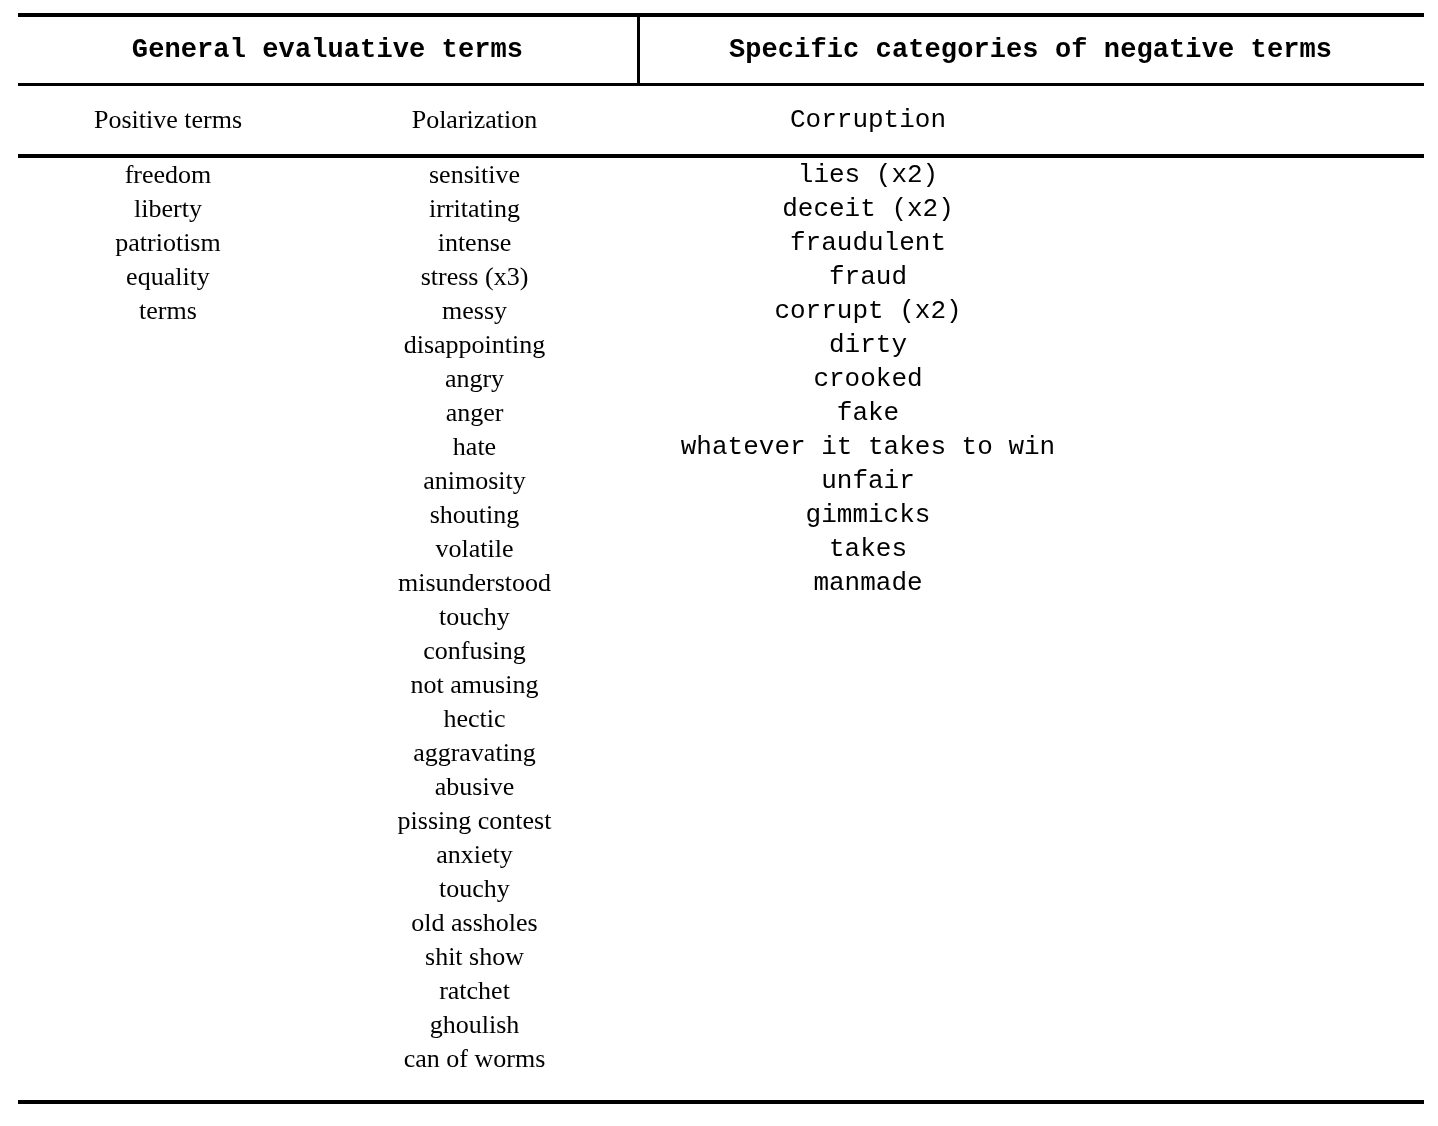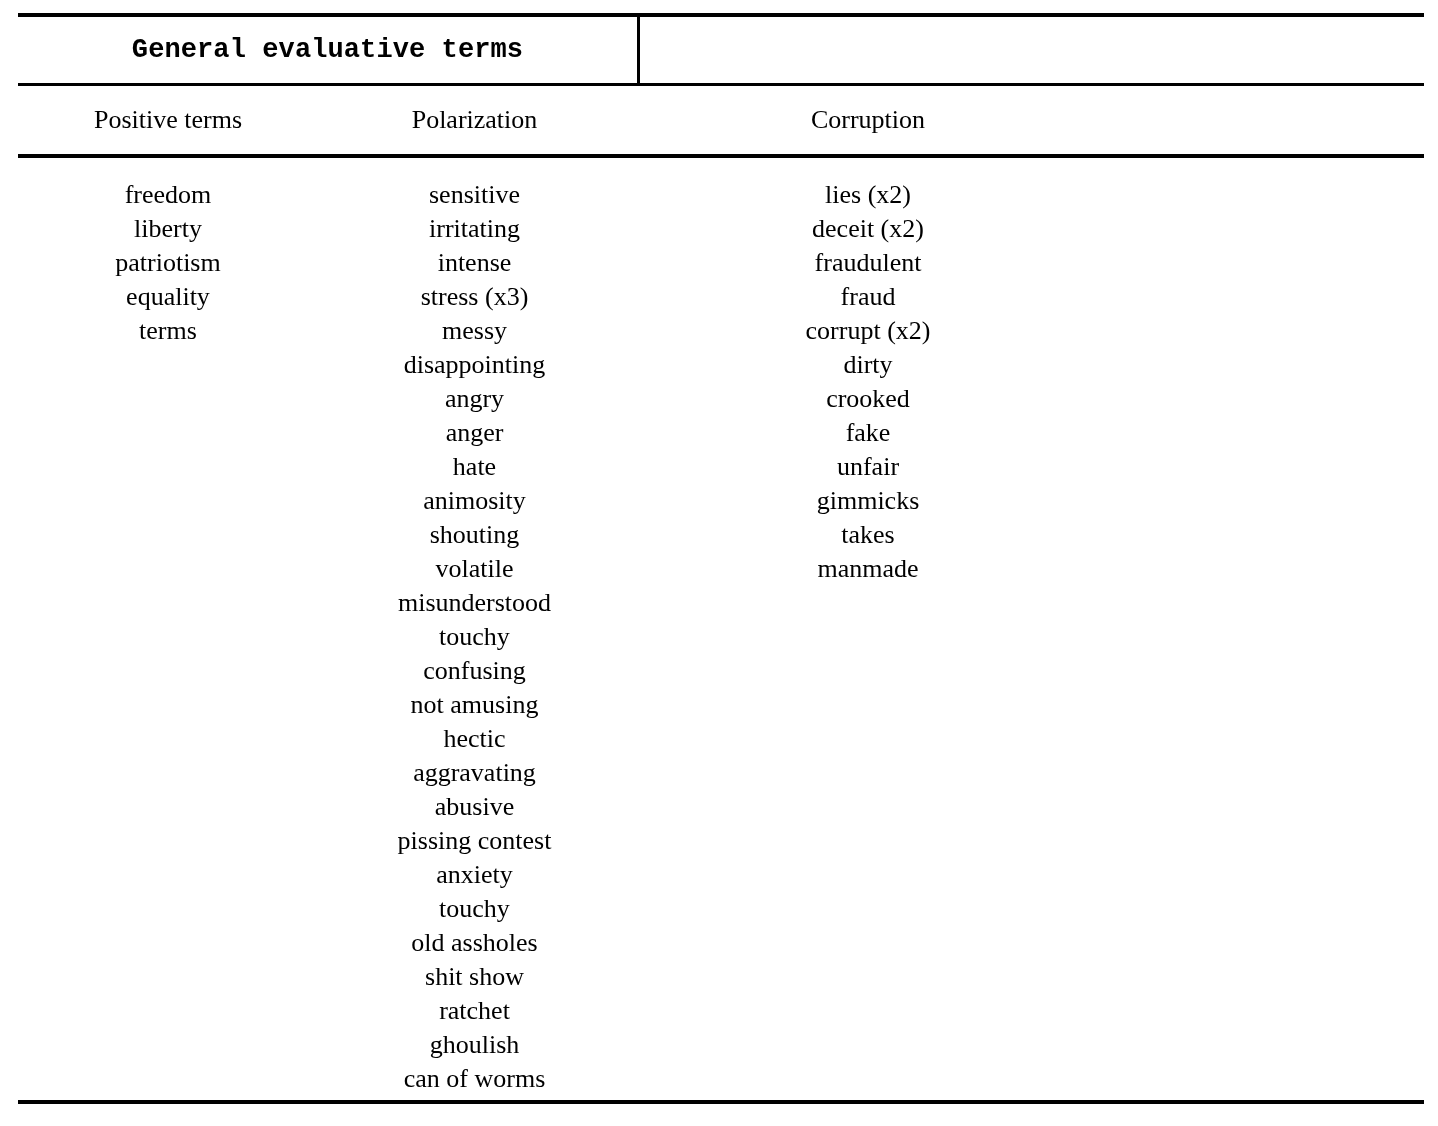--- a/index.html
+++ b/index.html
@@ -67,51 +67,51 @@
   .sub-cell {
     display: flex;
     align-items: center;
     justify-content: center;
     font-size: 26px;
   }
 
   
   .body-band {
     display: flex;
-    padding-top: 20px;
     height: 942px;
     box-sizing: border-box;
   }
   .body-cell {
     display: flex;
     flex-direction: column;
     align-items: center;
   }
   .term {
     font-size: 26px;
     line-height: 34px;
     white-space: nowrap;
   }
 
   
   .col-1 { width: 300px; }
   .col-2 { width: 319px; }
   .col-3 { width: 313px; text-align: right; }
-  .col-4 { width: 474px; }
+  .col-4 { width: 474px; font-family: Liberation Mono, monospace; }
 </style>
 </head>
 <body>
 
 <div class="table-wrap">
 
   <div class="rule rule-top"></div>
 
   <div class="group-band">
     <div class="group-cell group-general">General evaluative terms</div>
     <div class="vdivider"></div>
+    <div class="group-cell group-specific">Specific categories of negative terms</div>
   </div>
 
   <div class="rule rule-mid"></div>
 
   <div class="sub-band">
     <div class="sub-cell col-1">Positive terms</div>
     <div class="sub-cell col-3">Polarization</div>
     <div class="sub-cell col-4">Corruption</div>
   </div>
 
@@ -156,20 +156,21 @@
       </div>
     <div class="body-cell col-4">
         <div class="term">lies (x2)</div>
         <div class="term">deceit (x2)</div>
         <div class="term">fraudulent</div>
         <div class="term">fraud</div>
         <div class="term">corrupt (x2)</div>
         <div class="term">dirty</div>
         <div class="term">crooked</div>
         <div class="term">fake</div>
+        <div class="term">whatever it takes to win</div>
         <div class="term">unfair</div>
         <div class="term">gimmicks</div>
         <div class="term">takes</div>
         <div class="term">manmade</div>
       </div>
   </div>
 
   <div class="rule rule-bottom"></div>
 
 </div>

